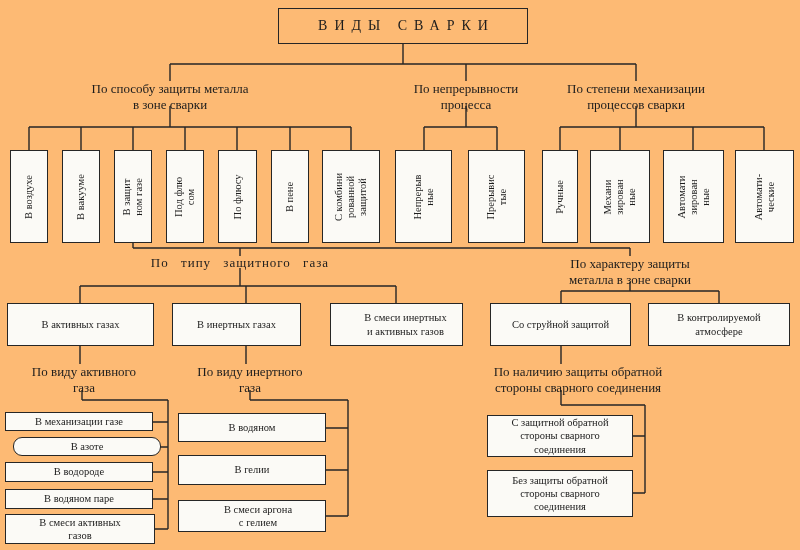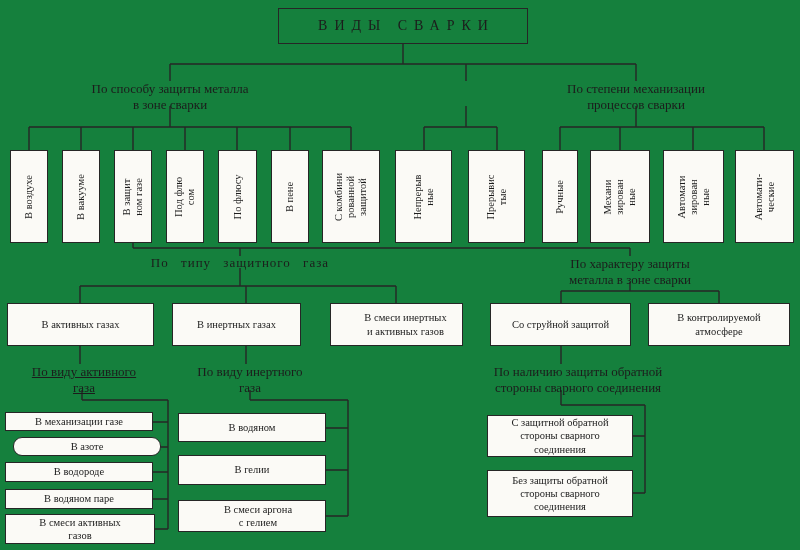--- a/index.html
+++ b/index.html
@@ -1,17 +1,17 @@
 <!DOCTYPE html>
 <html><head>
 <meta charset="utf-8">
 <style>
   html,body{margin:0;padding:0;background:#f6f5f1;}
   .stage{
-    position:relative;width:800px;height:550px;background:#15803d;
+    position:relative;width:800px;height:550px;background:#fdba74;
     font-family:"Liberation Serif","DejaVu Serif",serif;color:#1c1c1c;
     overflow:hidden;
   }
   .lines{position:absolute;left:0;top:0;width:800px;height:550px;}
   .box{
     position:absolute;border:1.5px solid #262626;background:#fbfaf6;
     box-sizing:border-box;
   }
   .box-h{
     display:flex;align-items:center;justify-content:center;text-align:center;
@@ -59,20 +59,22 @@
 
     <path d="M246 346 V364 M250 390 V400 M250 400 H348 M348 400 V516 M326 428 H348 M326 470 H348 M326 516 H348"></path>
 
     <path d="M561 346 V364 M561 390 V405 M561 405 H645 M645 405 V493 M633 436 H645 M633 493 H645"></path>
   </svg>
 
   <div class="title-box">ВИДЫ СВАРКИ</div>
 
   <div class="lbl" style="left:55px;top:81px;width:230px;">По способу защиты металла
 в зоне сварки</div>
+  <div class="lbl" style="left:391px;top:81px;width:150px;">По непрерывности
+процесса</div>
   <div class="lbl" style="left:546px;top:81px;width:180px;">По степени механизации
 процессов сварки</div>
 
   <div class="box box-v" style="left:10px;top:150px;width:38px;height:93px;">
       <span class="vt">В воздухе</span>
     </div>
   <div class="box box-v" style="left:62px;top:150px;width:38px;height:93px;">
       <span class="vt">В вакууме</span>
     </div>
   <div class="box box-v" style="left:114px;top:150px;width:38px;height:93px;">
@@ -128,21 +130,21 @@
 
   <div class="box box-h" style="left:7px;top:303px;width:147px;height:43px;">В активных газах</div>
   <div class="box box-h" style="left:172px;top:303px;width:129px;height:43px;">В инертных газах</div>
   <div class="box box-h" style="left:330px;top:303px;width:133px;height:43px;padding-left:20px;">В смеси инертных
 и активных газов</div>
 
   <div class="box box-h" style="left:490px;top:303px;width:141px;height:43px;">Со струйной защитой</div>
   <div class="box box-h" style="left:648px;top:303px;width:142px;height:43px;">В контролируемой
 атмосфере</div>
 
-  <div class="lbl" style="left:14px;top:364px;width:140px;text-decoration:underline;">По виду активного
+  <div class="lbl" style="left:14px;top:364px;width:140px;">По виду активного
 газа</div>
   <div class="lbl" style="left:180px;top:364px;width:140px;">По виду инертного
 газа</div>
   <div class="lbl" style="left:470px;top:364px;width:216px;">По наличию защиты обратной
 стороны сварного соединения</div>
 
   <div class="box box-h" style="left:5px;top:412px;width:148px;height:19px;">В механизации газе</div>
   <div class="box box-h" style="left:13px;top:437px;width:148px;height:19px;border-radius:9px;">В азоте</div>
   <div class="box box-h" style="left:5px;top:462px;width:148px;height:20px;">В водороде</div>
   <div class="box box-h" style="left:5px;top:489px;width:148px;height:20px;">В водяном паре</div>

